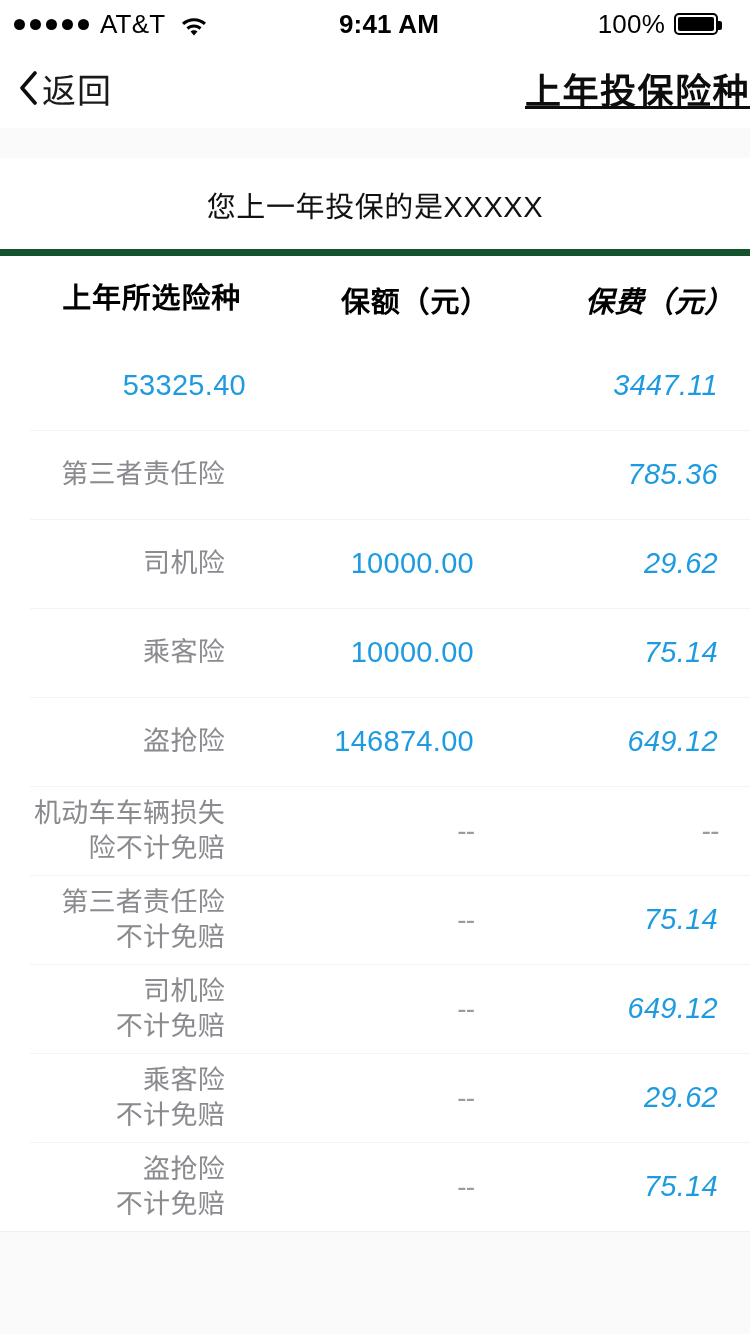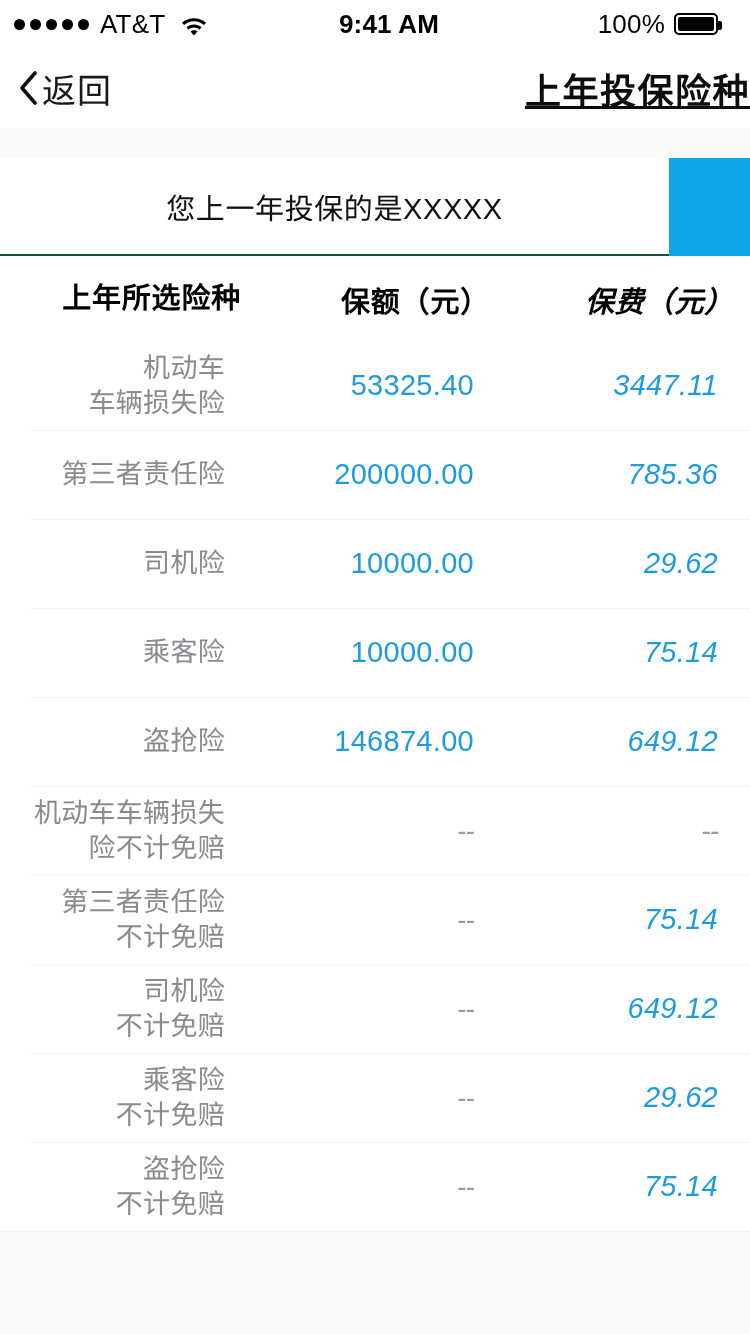--- a/index.html
+++ b/index.html
@@ -69,24 +69,24 @@
     position:absolute; left:0; right:0;
     text-align:right; font-size:36px; font-weight:700;
     color:#0d0d0d; letter-spacing:1.5px;text-decoration:underline;
   }
 
   
   .band{ height:30px; width:750px; background:#fafafb; }
 
   
   .subtitle-card{
-    background:#ffffff; width:669px;
+    background:#ffffff; width:750px;
     height:98px;
     display:flex; align-items:center; justify-content:center;
-    border-bottom:2px solid #14532d;
+    border-bottom:7px solid #14532d;
   }
   .subtitle{
     font-size:29px; color:#111; letter-spacing:.6px;
   }
 
   
   .table{ background:#ffffff; width:750px; }
   .row{
     display:flex; align-items:center;
     width:750px; position:relative;
@@ -176,27 +176,25 @@
   </div>
 
   <div class="table">
     <div class="row head-row">
       <div class="c-name">上年所选险种</div>
       <div class="c-amount">保额（元）</div>
       <div class="c-prem">保费（元）</div>
     </div>
     <div id="rows-host">
         <div class="row data-row">
-          <div class="c-name">机动车<br>车辆损失险</div>
           <div class="c-amount">53325.40</div>
           <div class="c-prem">3447.11</div>
         </div>
         <div class="row data-row">
           <div class="c-name">第三者责任险</div>
-          <div class="c-amount">200000.00</div>
           <div class="c-prem">785.36</div>
         </div>
         <div class="row data-row">
           <div class="c-name">司机险</div>
           <div class="c-amount">10000.00</div>
           <div class="c-prem">29.62</div>
         </div>
         <div class="row data-row">
           <div class="c-name">乘客险</div>
           <div class="c-amount">10000.00</div>

